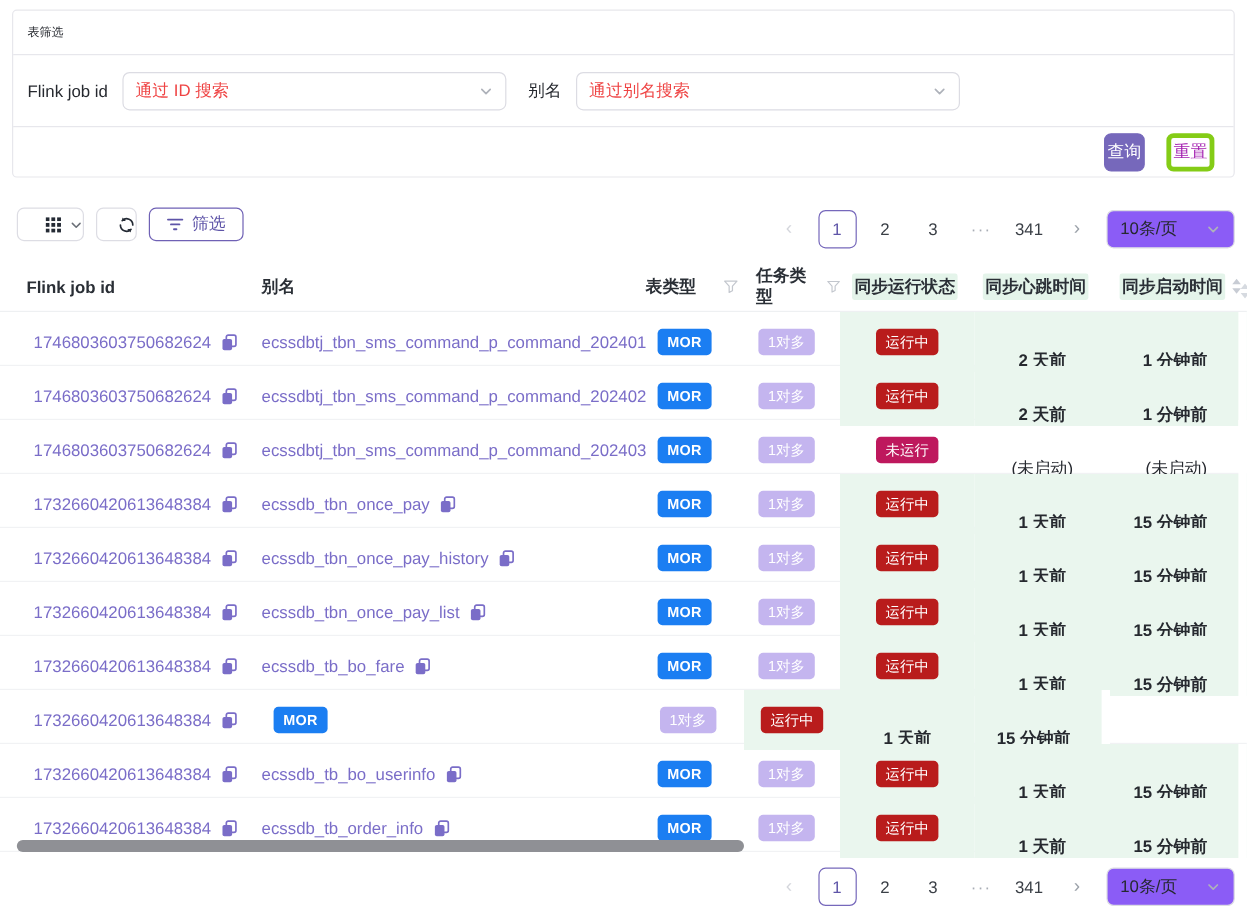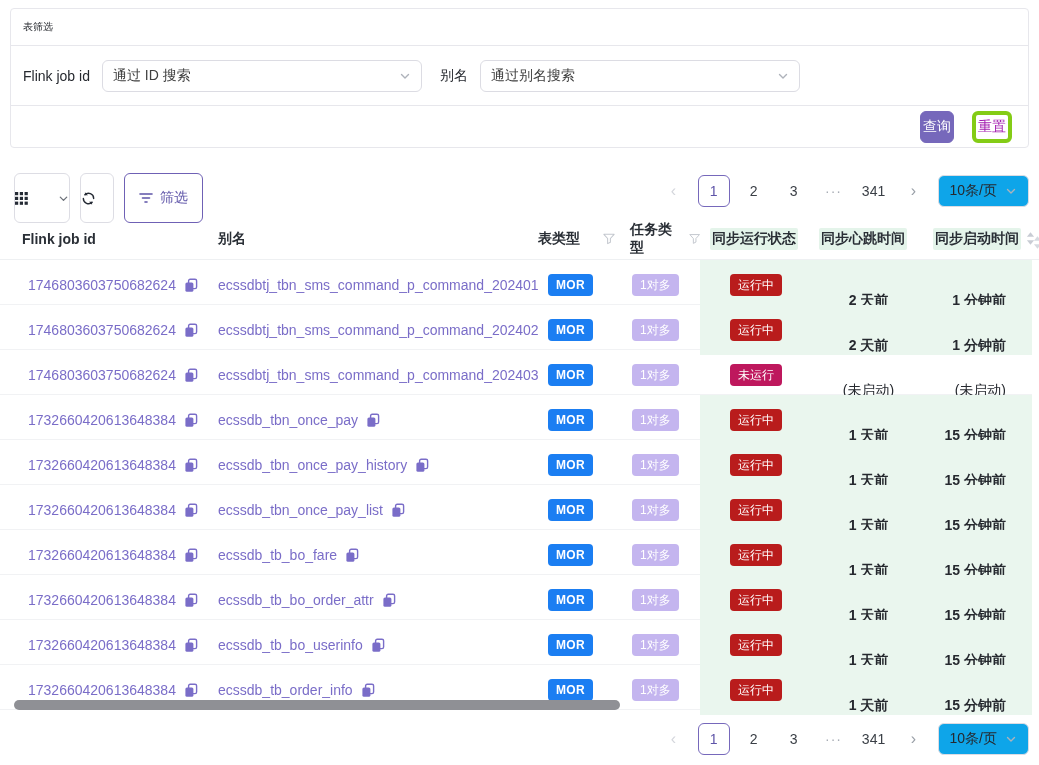--- a/index.html
+++ b/index.html
@@ -8,50 +8,50 @@
 
   
   .filter-panel { position:absolute; left:10px; top:8px; width:1019px; height:140px;
     border:1px solid #e7e7ec; border-radius:4px; background:#fff; }
   .panel-title { height:37px; display:flex; align-items:center; padding-left:12px;
     border-bottom:1px solid #e7e7ec; font-size:10px; color:#26292f; }
   .panel-form { height:59px; display:flex; align-items:center; padding-left:12px; }
   .form-label { font-size:14px; color:#26292f; margin-right:12px; }
   .select-box { width:320px; height:32px; border:1px solid #dcdce3; border-radius:6px;
     background:#fff; display:flex; align-items:center; padding:0 10px; }
-  .select-box .placeholder { flex:1; font-size:14px; color:#404040; }
+  .select-box .placeholder { flex:1; font-size:14px; color:#ef4444; }
   .select-box svg { flex:none; }
   .gap-field { margin-left:18px; }
   .panel-footer { height:42px; border-top:1px solid #e7e7ec; display:flex; align-items:center;
     justify-content:flex-end; gap:18px; padding-right:16px; }
   .btn { height:32px; padding:0 2px; border-radius:6px; font-size:14px; cursor:pointer;
     display:flex; align-items:center; justify-content:center; }
   .btn-primary { background:#7668bb; color:#fff; border:1px solid #7668bb; }
   .btn-default { background:#fff; color:#a21caf; border:4px solid #84cc16; }
 
   
   .toolbar { position:absolute; left:14px; top:173px; display:flex; gap:10px; align-items:center; }
-  .tool-btn { height:50px; border:1px solid #dddde4; border-radius:6px; background:#fff;
-    display:flex; align-items:center; justify-content:space-between; gap:7px; cursor:pointer; }
+  .tool-btn { height:28px; border:1px solid #dddde4; border-radius:6px; background:#fff;
+    display:flex; align-items:center; justify-content:flex-end; gap:7px; cursor:pointer; }
   .tool-btn.grid { width:56px; }
   .tool-btn.refresh { width:34px; }
   .tool-btn.filter { padding:0 14px; border:1px solid #6f61b5; color:#5e54a8; font-size:14px; }
 
   
   .pagination { position:absolute; right:10px; display:flex; align-items:center; gap:8px; }
   .pagination.top { top:175px; }
   .pagination.bottom { top:723px; }
   .pg-item { min-width:32px; height:32px; display:flex; align-items:center; justify-content:center;
     font-size:14px; color:#3a3f46; border-radius:6px; cursor:pointer; padding:0 4px; }
   .pg-item.active { border:1px solid #7668bb; color:#5e54a8; }
   .pg-arrow { color:#9aa0a8; font-size:16px; }
   .pg-arrow.disabled { color:#d4d6dc; cursor:default; }
   .pg-dots { color:#a8adb5; letter-spacing:1px; cursor:pointer; }
-  .size-select { height:32px; border:1px solid #dcdce3; border-radius:6px; background:#0ea5e9;
-    display:flex; align-items:center; gap:8px; padding:0 11px; font-size:14px; color:#26292f; cursor:pointer; }
+  .size-select { height:32px; border:1px solid #dcdce3; border-radius:6px; background:#8b5cf6;
+    display:flex; align-items:center; gap:24px; padding:0 11px; font-size:14px; color:#26292f; cursor:pointer; }
 
   
   .table { position:absolute; left:0; top:218px; width:1039px; }
   .trow { display:grid; grid-template-columns:218px 320px 82px 80px 112px 113px 114px; align-items:center; }
   .thead { height:42px; border-bottom:1px solid #eef0f2; font-size:14px; font-weight:600; color:#2a2f36; }
   .tbody-row { height:45px; border-bottom:1px solid #f1f2f4; font-size:14px; }
   .cell { display:flex; align-items:center; height:100%; }
   .c1 { padding-left:22px; } .row .c1 { padding-left:28px; }
   .c3h { padding-left:0; gap:23px; } .c4h { padding-left:10px; gap:6px; }
   .c5h { padding-left:10px; } .c6h { padding-left:8px; gap:5px; } .c7h { padding-left:7px; gap:5px; }
@@ -465,29 +465,20 @@
   <div class="trow tbody-row row">
     <div class="cell c1">
       <span class="link">1732660420613648384</span>
       <span class="copy-btn">
         <svg width="14" height="15" viewBox="0 0 14 15">
           <rect x="4.6" y="1.2" width="8" height="9.4" rx="1.6" fill="none" stroke="#7a6dc8" stroke-width="1.4"></rect>
           <rect x="1.4" y="4.4" width="8" height="9.4" rx="1.6" fill="#7a6dc8"></rect>
         </svg>
       </span>
     </div>
-    <div class="cell">
-      <span class="link">ecssdb_tb_bo_order_attr</span>
-      <span class="copy-btn">
-        <svg width="14" height="15" viewBox="0 0 14 15">
-          <rect x="4.6" y="1.2" width="8" height="9.4" rx="1.6" fill="none" stroke="#7a6dc8" stroke-width="1.4"></rect>
-          <rect x="1.4" y="4.4" width="8" height="9.4" rx="1.6" fill="#7a6dc8"></rect>
-        </svg>
-      </span>
-    </div>
     <div class="cell c3">
       <span class="tag tag-mor">MOR</span>
     </div>
     <div class="cell c4">
       <span class="tag tag-task">1对多</span>
     </div>
     <div class="cell c5 green">
       <span class="tag tag-run">运行中</span>
     </div>
     <div class="cell c6 green">

